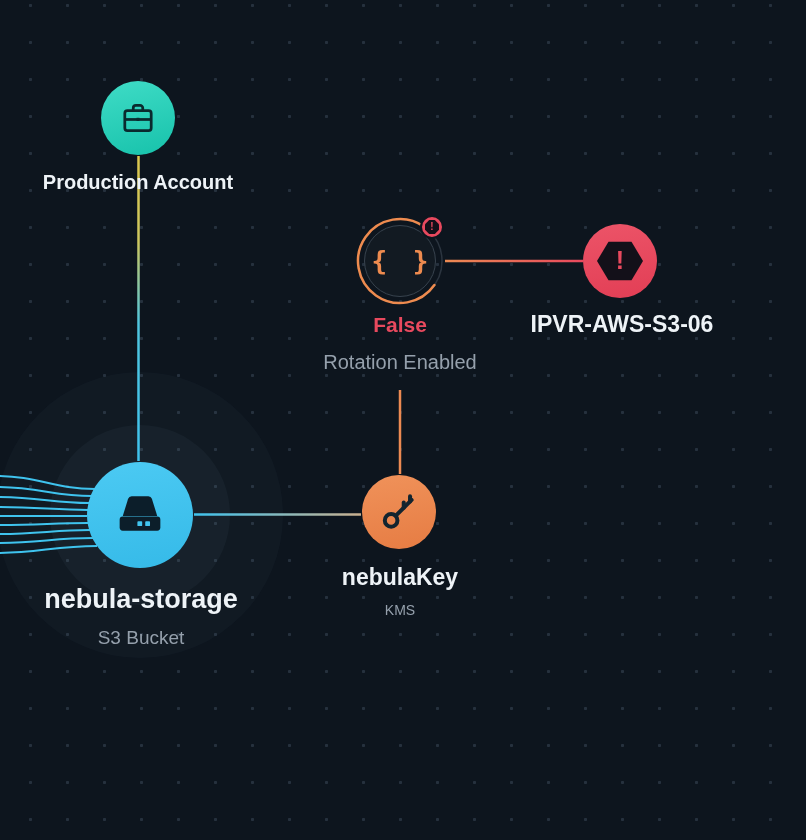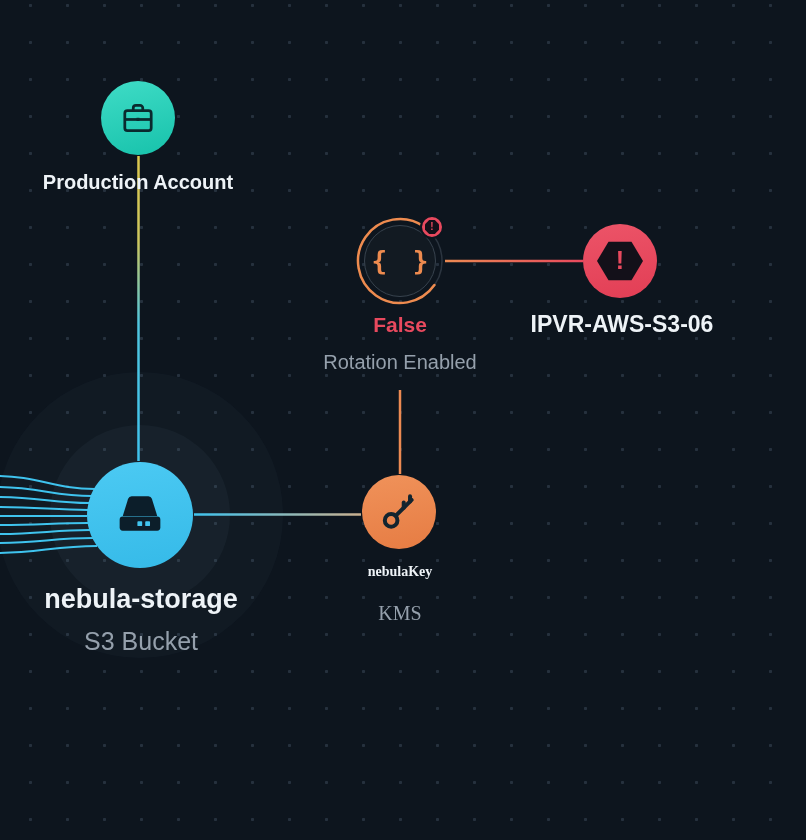--- a/index.html
+++ b/index.html
@@ -38,23 +38,23 @@
     clip-path:polygon(25% 2%,75% 2%,100% 50%,75% 98%,25% 98%,0% 50%);
     display:flex;align-items:center;justify-content:center;
   }
   .hexagon span{color:#e8495e;font-size:25px;font-weight:bold;line-height:1;padding-bottom:2px;}
   .lbl{position:absolute;transform:translateX(-50%);white-space:nowrap;text-align:center;}
   .lbl-main{color:#eef3f7;font-weight:600;}
   .lbl-sub{color:#95a0ac;font-weight:400;}
   .lbl-red{color:#e8495e;}
   .l-production{left:138px;top:171px;font-size:20px;}
   .l-storage{left:141px;top:584px;font-size:27px;font-weight:700;}
-  .l-storage-sub{left:141px;top:627px;font-size:25px;text-align:center;}
-  .l-key{left:400px;top:564px;font-size:14px;font-weight:700;font-family:Liberation Serif, serif;}
-  .l-key-sub{left:400px;top:602px;font-size:20px;font-family:Liberation Serif, serif;}
+  .l-storage-sub{left:141px;top:627px;font-size:19px;text-align:center;}
+  .l-key{left:400px;top:564px;font-size:23px;font-weight:700;}
+  .l-key-sub{left:400px;top:602px;font-size:14px;}
   .l-false{left:400px;top:313px;font-size:21px;font-weight:600;}
   .l-rotation{left:400px;top:351px;font-size:20px;text-align:right;}
   .l-finding{left:622px;top:311px;font-size:23px;}
   .l-finding-sub{left:622px;top:350px;font-size:19px;font-weight:500;}
 </style>
 </head>
 <body>
 
 <div class="canvas">
 

